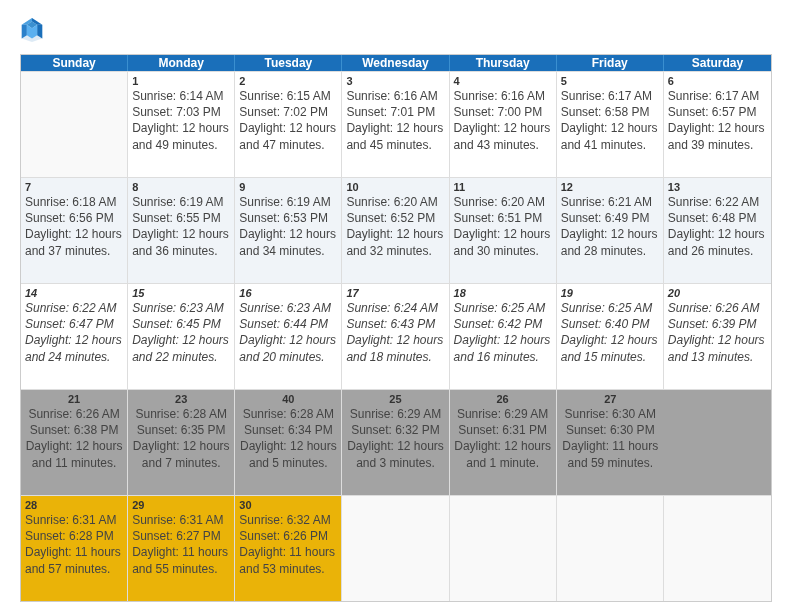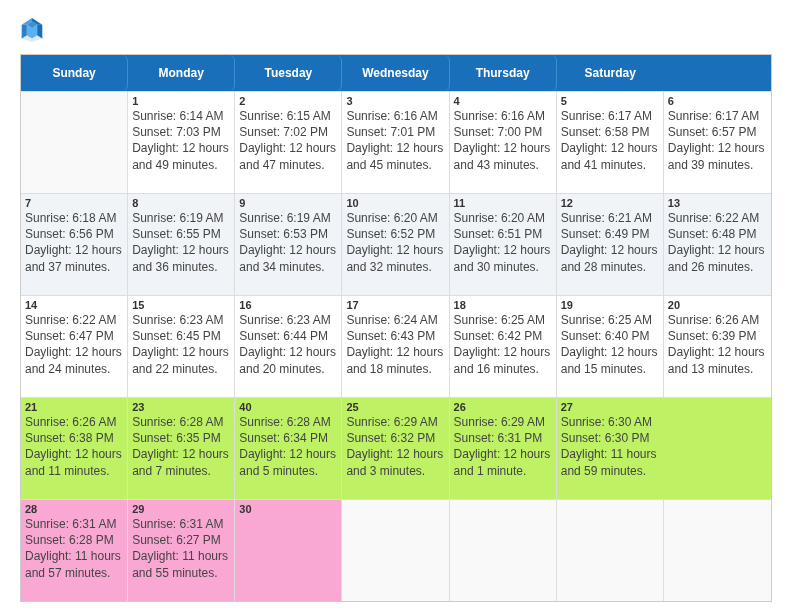--- a/index.html
+++ b/index.html
@@ -60,23 +60,22 @@
     .cal-header {
       display: grid;
       grid-template-columns: repeat(7, 1fr);
       background: #1a6fba;
     }
     .cal-header-cell {
       color: #fff;
       font-size: 12px;
       font-weight: bold;
       text-align: center;
-      padding: 11px 2px;
+      padding: 1px 2px;
       border-right: 1px solid #3a8fd0;
-      border-radius: 6px;
     }
     .cal-header-cell:last-child { border-right: none; }
     .cal-body {
       display: flex;
       flex-direction: column;
       flex: 1;
     }
     .cal-row {
       display: grid;
       grid-template-columns: repeat(7, 1fr);
@@ -132,20 +131,21 @@
     </div>
   </div>
 
   <div class="calendar">
     <div class="cal-header">
       <div class="cal-header-cell">Sunday</div>
       <div class="cal-header-cell">Monday</div>
       <div class="cal-header-cell">Tuesday</div>
       <div class="cal-header-cell">Wednesday</div>
       <div class="cal-header-cell">Thursday</div>
+      <div class="cal-header-cell">Friday</div>
       <div class="cal-header-cell">Saturday</div>
     </div>
     <div class="cal-body" id="cal-body">
     <div class="cal-row" style="background: rgb(255, 255, 255);">
           <div class="cal-cell empty"></div>
           <div class="cal-cell">
             <span class="day-num">1</span>
             <div class="cell-text">Sunrise: 6:14 AM<br>Sunset: 7:03 PM<br>Daylight: 12 hours and 49 minutes.</div>
           </div>
           <div class="cal-cell">
@@ -192,21 +192,21 @@
           </div>
           <div class="cal-cell">
             <span class="day-num">12</span>
             <div class="cell-text">Sunrise: 6:21 AM<br>Sunset: 6:49 PM<br>Daylight: 12 hours and 28 minutes.</div>
           </div>
           <div class="cal-cell">
             <span class="day-num">13</span>
             <div class="cell-text">Sunrise: 6:22 AM<br>Sunset: 6:48 PM<br>Daylight: 12 hours and 26 minutes.</div>
           </div>
         </div>
-        <div class="cal-row" style="background: rgb(255, 255, 255);">
+        <div class="cal-row" style="background: rgb(255, 255, 255); font-style: italic;">
           <div class="cal-cell">
             <span class="day-num">14</span>
             <div class="cell-text">Sunrise: 6:22 AM<br>Sunset: 6:47 PM<br>Daylight: 12 hours and 24 minutes.</div>
           </div>
           <div class="cal-cell">
             <span class="day-num">15</span>
             <div class="cell-text">Sunrise: 6:23 AM<br>Sunset: 6:45 PM<br>Daylight: 12 hours and 22 minutes.</div>
           </div>
           <div class="cal-cell">
             <span class="day-num">16</span>
@@ -222,21 +222,21 @@
           </div>
           <div class="cal-cell">
             <span class="day-num">19</span>
             <div class="cell-text">Sunrise: 6:25 AM<br>Sunset: 6:40 PM<br>Daylight: 12 hours and 15 minutes.</div>
           </div>
           <div class="cal-cell">
             <span class="day-num">20</span>
             <div class="cell-text">Sunrise: 6:26 AM<br>Sunset: 6:39 PM<br>Daylight: 12 hours and 13 minutes.</div>
           </div>
         </div>
-        <div class="cal-row" style="background: #bef264;">
+        <div class="cal-row" style="background: #a3a3a3; text-align: center;">
           <div class="cal-cell">
             <span class="day-num">21</span>
             <div class="cell-text">Sunrise: 6:26 AM<br>Sunset: 6:38 PM<br>Daylight: 12 hours and 11 minutes.</div>
           </div>
           <div class="cal-cell">
             <span class="day-num">23</span>
             <div class="cell-text">Sunrise: 6:28 AM<br>Sunset: 6:35 PM<br>Daylight: 12 hours and 7 minutes.</div>
           </div>
           <div class="cal-cell">
             <span class="day-num">40</span>
@@ -248,31 +248,32 @@
           </div>
           <div class="cal-cell">
             <span class="day-num">26</span>
             <div class="cell-text">Sunrise: 6:29 AM<br>Sunset: 6:31 PM<br>Daylight: 12 hours and 1 minute.</div>
           </div>
           <div class="cal-cell">
             <span class="day-num">27</span>
             <div class="cell-text">Sunrise: 6:30 AM<br>Sunset: 6:30 PM<br>Daylight: 11 hours and 59 minutes.</div>
           </div>
         </div>
-        <div class="cal-row" style="background: #f9a8d4;">
+        <div class="cal-row" style="background: #eab308;">
           <div class="cal-cell">
             <span class="day-num">28</span>
             <div class="cell-text">Sunrise: 6:31 AM<br>Sunset: 6:28 PM<br>Daylight: 11 hours and 57 minutes.</div>
           </div>
           <div class="cal-cell">
             <span class="day-num">29</span>
             <div class="cell-text">Sunrise: 6:31 AM<br>Sunset: 6:27 PM<br>Daylight: 11 hours and 55 minutes.</div>
           </div>
           <div class="cal-cell">
             <span class="day-num">30</span>
+            <div class="cell-text">Sunrise: 6:32 AM<br>Sunset: 6:26 PM<br>Daylight: 11 hours and 53 minutes.</div>
           </div>
           <div class="cal-cell empty"></div>
           <div class="cal-cell empty"></div>
           <div class="cal-cell empty"></div>
           <div class="cal-cell empty"></div>
         </div>
       </div>
   </div>
 </div>
 

